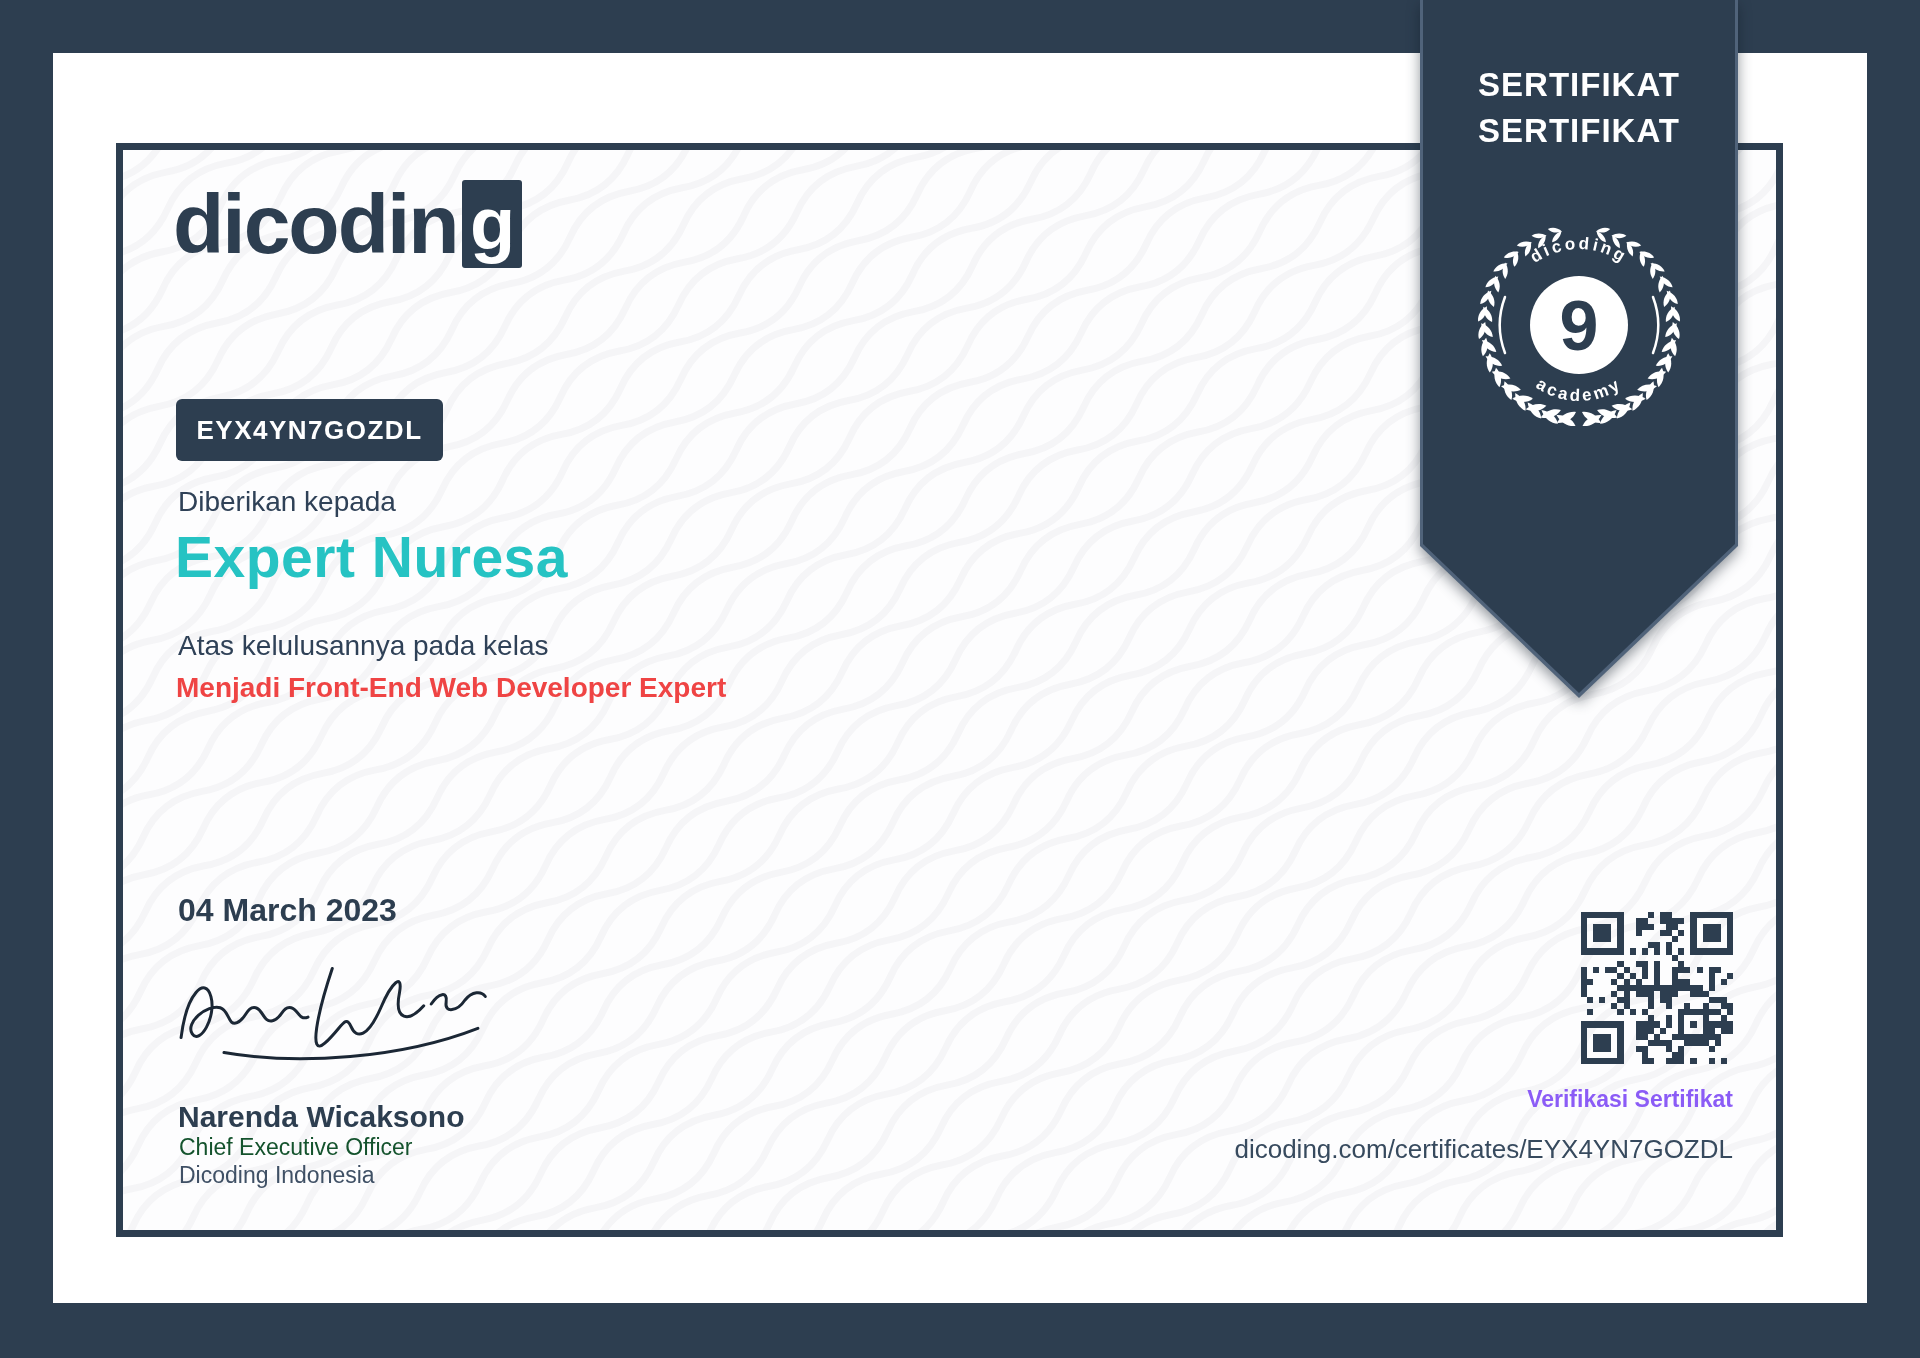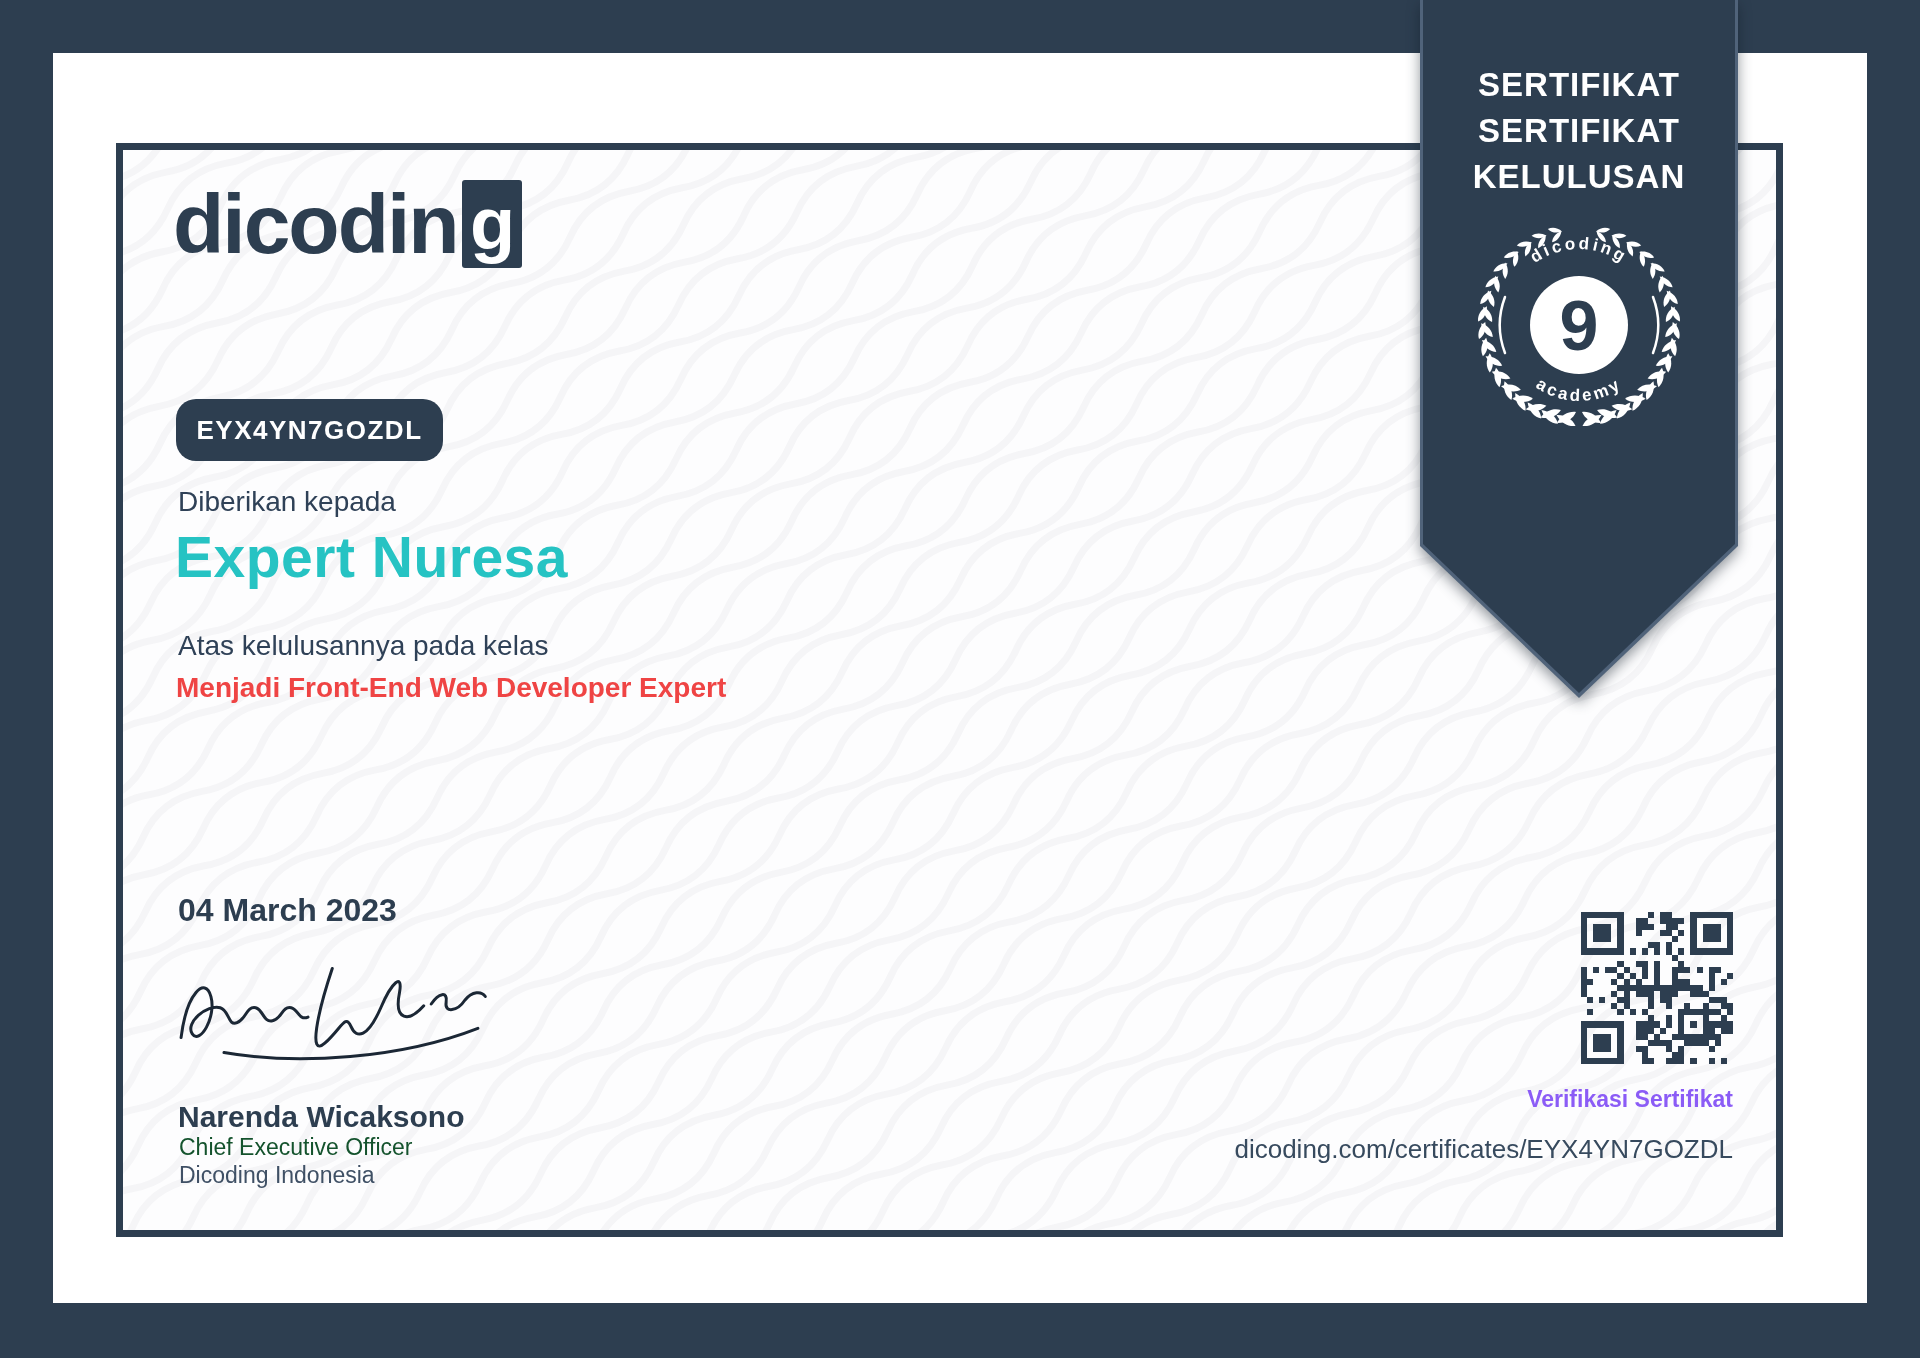--- a/index.html
+++ b/index.html
@@ -9,21 +9,21 @@
   .mat{left:53px;top:53px;width:1814px;height:1250px;background:#ffffff;}
   .panel{left:116px;top:132px;width:1667px;height:1094px;box-sizing:border-box;
          border:7px solid #2d3e50;background:#fdfdfe;overflow:hidden;margin-top:11px;}
   .pattern{left:0;top:0;}
   
   .logo{left:50px;top:30px;display:flex;align-items:flex-end;color:#2d3e50;
         font-size:84px;font-weight:700;letter-spacing:-2px;line-height:88px;}
   .logo .gbox{display:flex;align-items:center;justify-content:center;width:60px;height:88px;
         background:#2d3e50;color:#ffffff;border-radius:3px;margin-left:4px;overflow:hidden;
         font-size:74px;line-height:74px;font-weight:700;}
-  .code-badge{left:53px;top:249px;width:267px;height:62px;background:#2d3e50;border-radius:20px;
+  .code-badge{left:53px;top:249px;width:267px;height:62px;background:#2d3e50;border-radius:6px;
         display:flex;align-items:center;justify-content:center;color:#ffffff;
         font-size:26px;font-weight:700;letter-spacing:1.5px;}
   .given-label{left:55px;top:336px;font-size:28px;font-weight:500;color:#2f4157;}
   .recipient{left:52px;top:374px;font-size:57px;font-weight:700;color:#26c3c3;letter-spacing:0.5px;}
   .course-label{left:55px;top:480px;font-size:28px;font-weight:500;color:#2f4157;}
   .course{left:53px;top:522px;font-size:28px;font-weight:700;color:#ef4444;}
   .issue-date{left:55px;top:742px;font-size:32px;font-weight:700;color:#2d3e50;}
   .signature{left:38px;top:798px;}
   .signer-name{left:55px;top:950px;font-size:30px;font-weight:700;color:#2d3e50;}
   .signer-role{left:56px;top:984px;font-size:23px;color:#14532d;text-align:right;}
@@ -462,21 +462,20 @@
     <div class="abs verif-title">Verifikasi Sertifikat</div>
     <div class="abs verif-url">dicoding.com/certificates/EYX4YN7GOZDL</div>
   </div>
 
   <div class="abs ribbon">
     <div class="abs ribbon-outer"></div>
     <div class="abs ribbon-inner"></div>
     <div class="abs ribbon-title">
       <div>SERTIFIKAT</div>
       <div>SERTIFIKAT</div>
-      <div>KELULUSAN</div>
     </div>
 
     <svg class="abs seal" width="240" height="240" viewBox="0 0 240 240" overflow="visible">
       <defs>
         <path id="arcTop" d="M 50,148 A 75,75 0 1 1 190,148"></path>
         <path id="arcBottom" d="M 50,96 A 75,75 0 1 0 190,96"></path>
       </defs>
       <g id="laurel-g">
           <path d="M0,0 C3.4,-4.5 3.8,-11 0,-17 C-3.8,-11 -3.4,-4.5 0,0" fill="#ffffff" transform="translate(123.5 222.9) rotate(60.0) scale(1.29)"></path>
           <path d="M0,0 C3.4,-4.5 3.8,-11 0,-17 C-3.8,-11 -3.4,-4.5 0,0" fill="#ffffff" transform="translate(123.0 208.9) rotate(120.0) scale(1.29)"></path>

